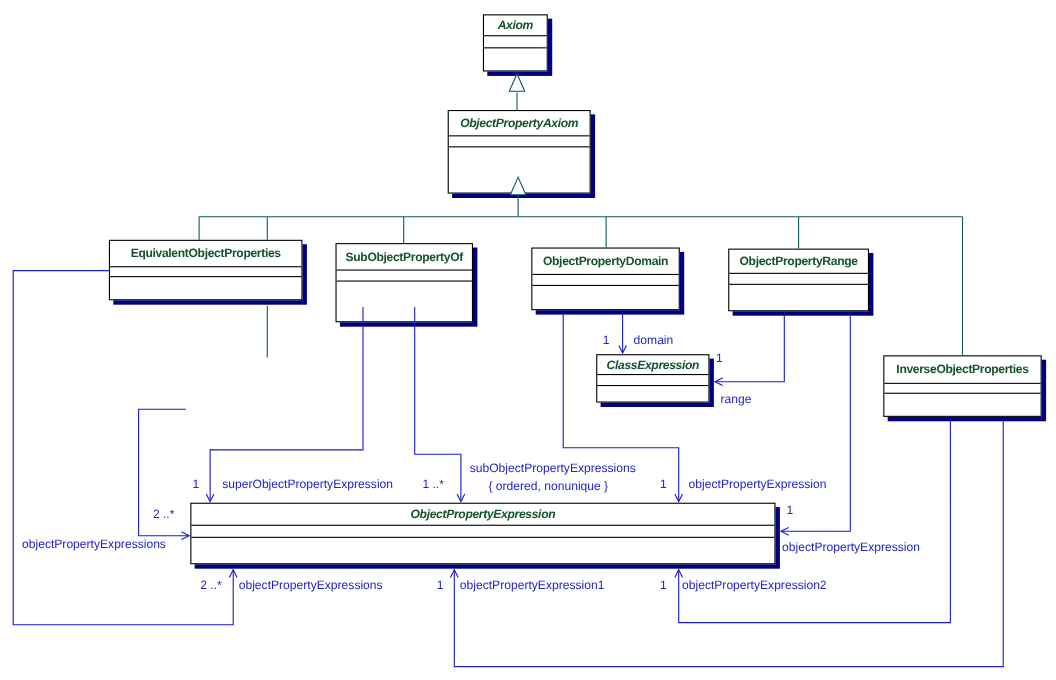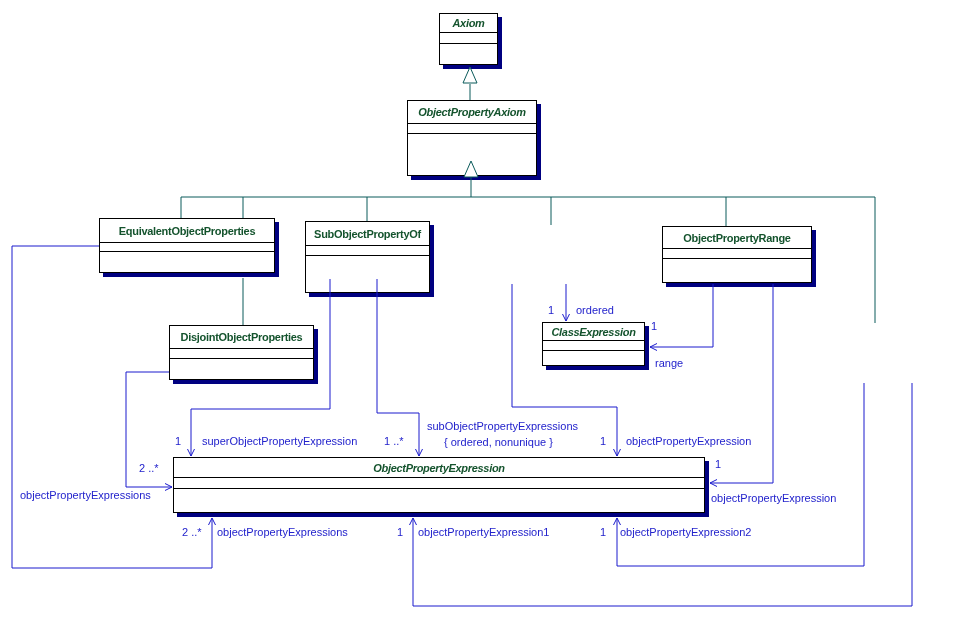--- a/index.html
+++ b/index.html
@@ -81,33 +81,38 @@
     <div class="uml-attrs" style="height:8px"></div>
     <div class="uml-ops"></div>
   </div>
 
   <div class="uml-class" style="left:305px;top:221px;width:125px;height:72px">
     <div class="uml-title" style="height:23px">SubObjectPropertyOf</div>
     <div class="uml-attrs" style="height:9px"></div>
     <div class="uml-ops"></div>
   </div>
 
+  <div class="uml-class" style="left:483px;top:225px;width:135px;height:57px">
+    <div class="uml-title" style="height:23px">ObjectPropertyDomain</div>
+    <div class="uml-attrs" style="height:9px"></div>
+    <div class="uml-ops"></div>
+  </div>
 
-  <div class="uml-class" style="left:662px;top:226px;width:150px;height:57px">
+  <div class="uml-class" style="left:662px;top:226px;width:128px;height:57px">
     <div class="uml-title" style="height:21px">ObjectPropertyRange</div>
     <div class="uml-attrs" style="height:9px"></div>
     <div class="uml-ops"></div>
   </div>
 
-
-  <div class="uml-class" style="left:169px;top:325px;width:145px;height:55px">
-    <div class="uml-title" style="height:22px">DisjointObjectProperties</div>
-    <div class="uml-attrs" style="height:9px"></div>
+  <div class="uml-class" style="left:803px;top:323px;width:144px;height:56px">
+    <div class="uml-title" style="height:24px">InverseObjectProperties</div>
+    <div class="uml-attrs" style="height:8px"></div>
     <div class="uml-ops"></div>
   </div>
+
 
   <div class="uml-class abstract" style="left:542px;top:322px;width:103px;height:44px">
     <div class="uml-title" style="height:17px">ClassExpression</div>
     <div class="uml-attrs" style="height:9px"></div>
     <div class="uml-ops"></div>
   </div>
 
   <div class="uml-class abstract" style="left:173px;top:457px;width:532px;height:56px">
     <div class="uml-title" style="height:19px">ObjectPropertyExpression</div>
     <div class="uml-attrs" style="height:10px"></div>
@@ -121,21 +126,21 @@
   <div class="lbl" style="left:427px;top:420px">subObjectPropertyExpressions</div>
   <div class="lbl" style="left:444px;top:436px">{ ordered, nonunique }</div>
 
   <div class="lbl" style="left:182px;top:526px">2 ..*</div>
   <div class="lbl" style="left:217px;top:526px">objectPropertyExpressions</div>
 
   <div class="lbl" style="left:139px;top:462px">2 ..*</div>
   <div class="lbl" style="left:20px;top:489px">objectPropertyExpressions</div>
 
   <div class="lbl" style="left:548px;top:304px">1</div>
-  <div class="lbl" style="left:576px;top:304px">ordered</div>
+  <div class="lbl" style="left:576px;top:304px">domain</div>
 
   <div class="lbl" style="left:600px;top:435px">1</div>
   <div class="lbl" style="left:626px;top:435px">objectPropertyExpression</div>
 
   <div class="lbl" style="left:651px;top:320px">1</div>
   <div class="lbl" style="left:655px;top:357px">range</div>
 
   <div class="lbl" style="left:715px;top:458px">1</div>
   <div class="lbl" style="left:711px;top:492px">objectPropertyExpression</div>
 

